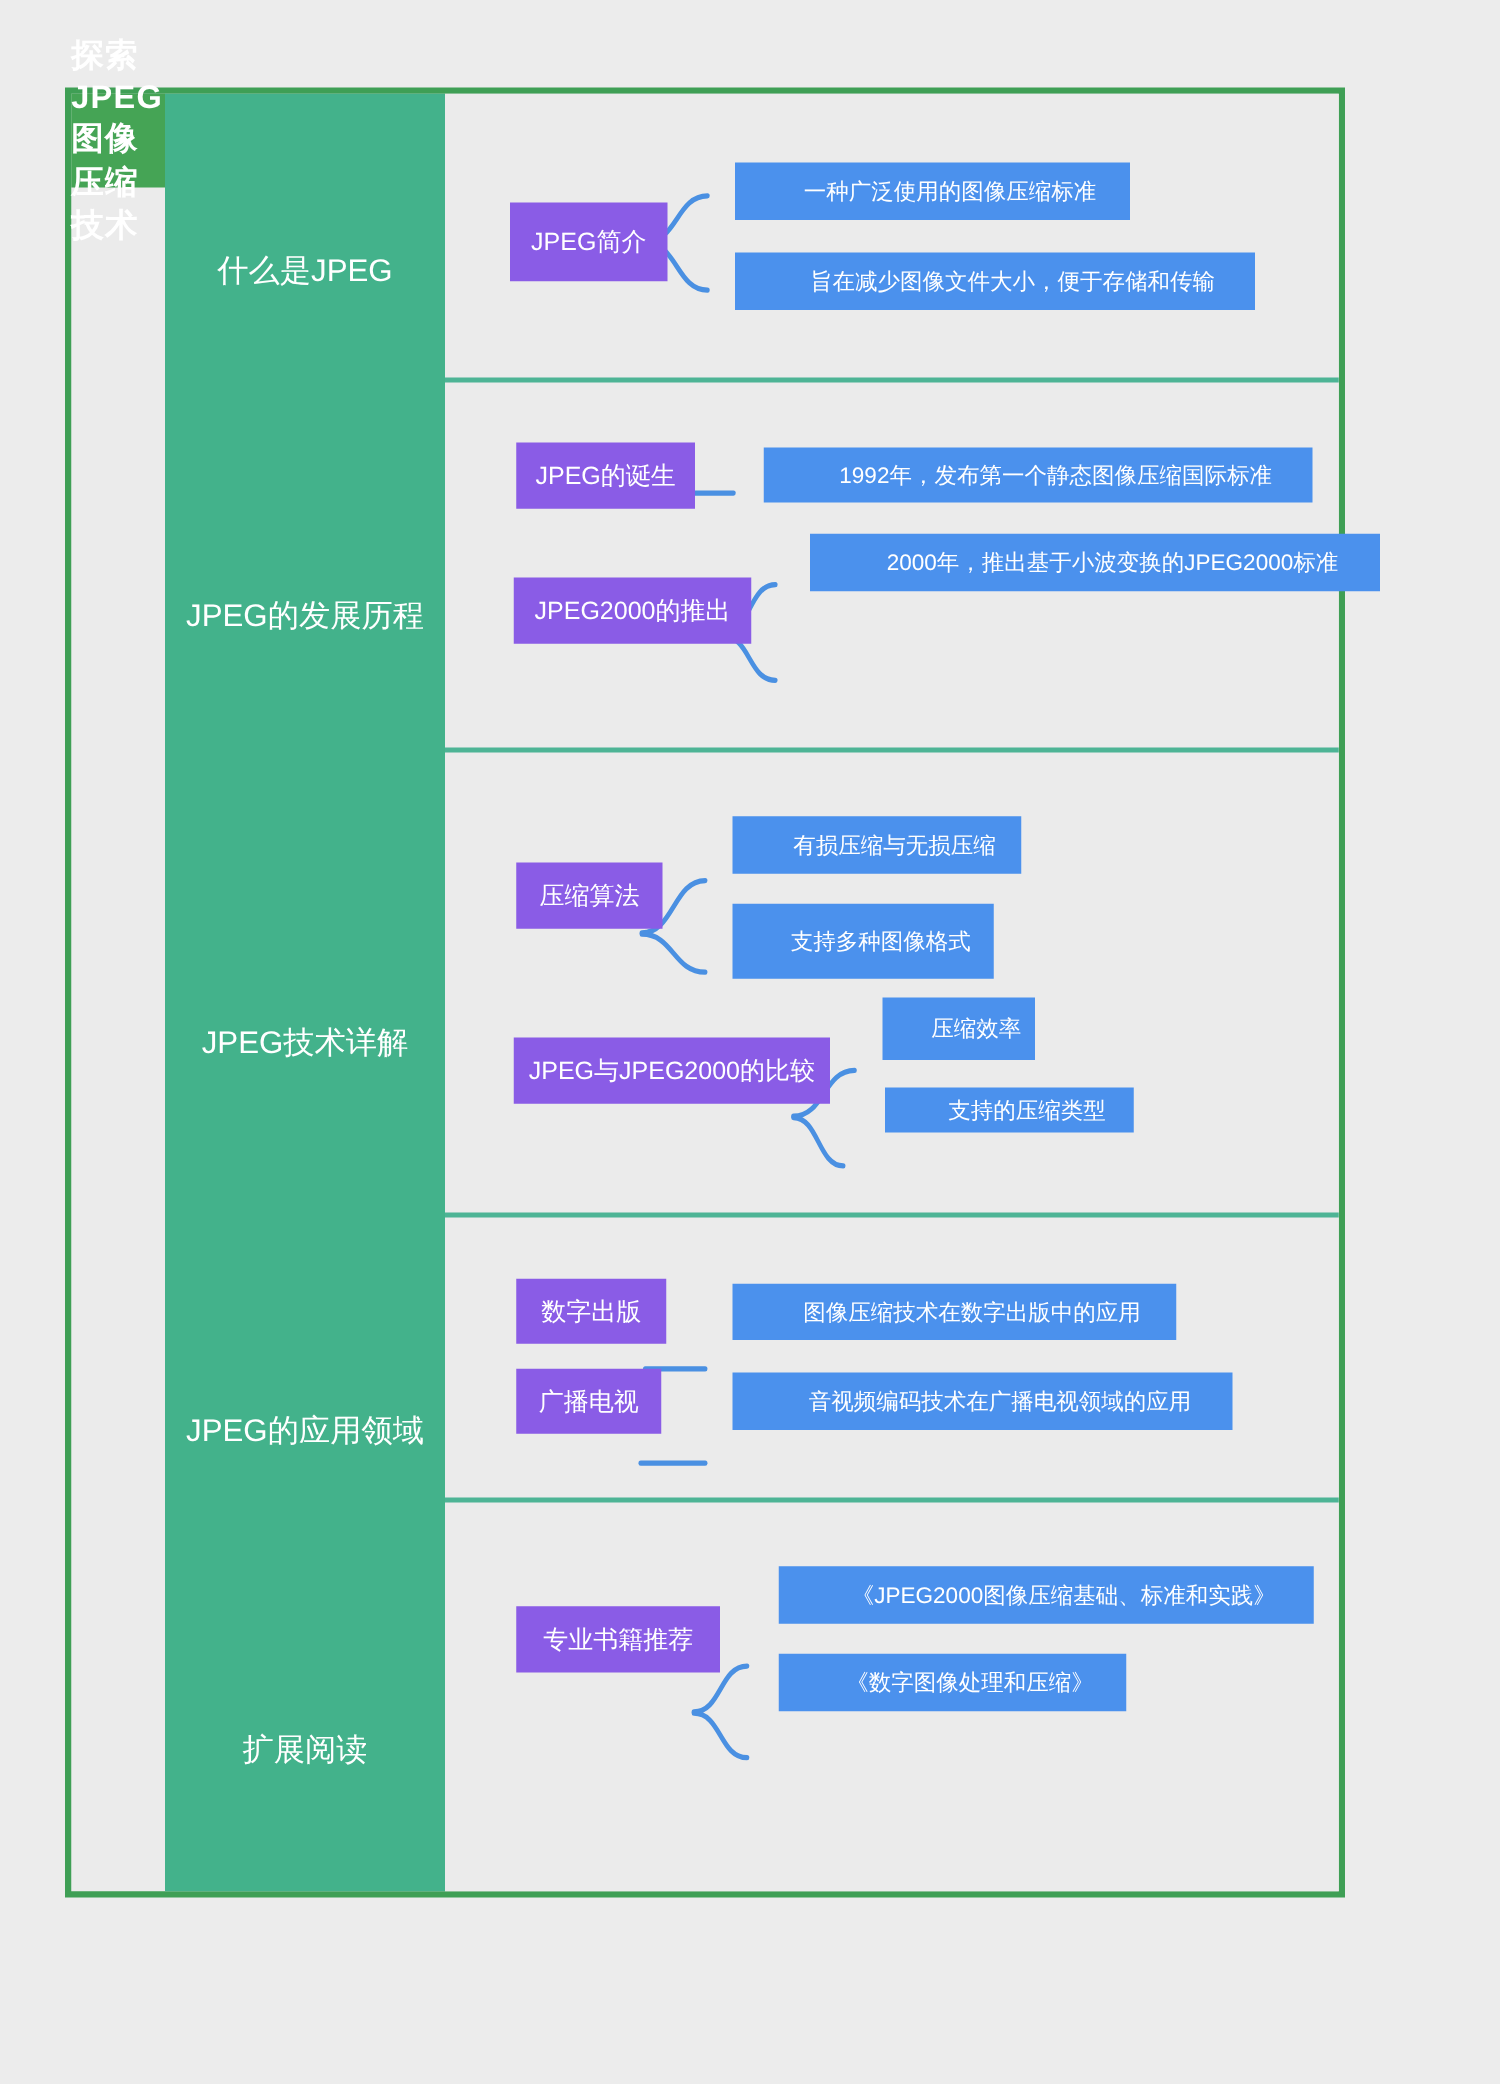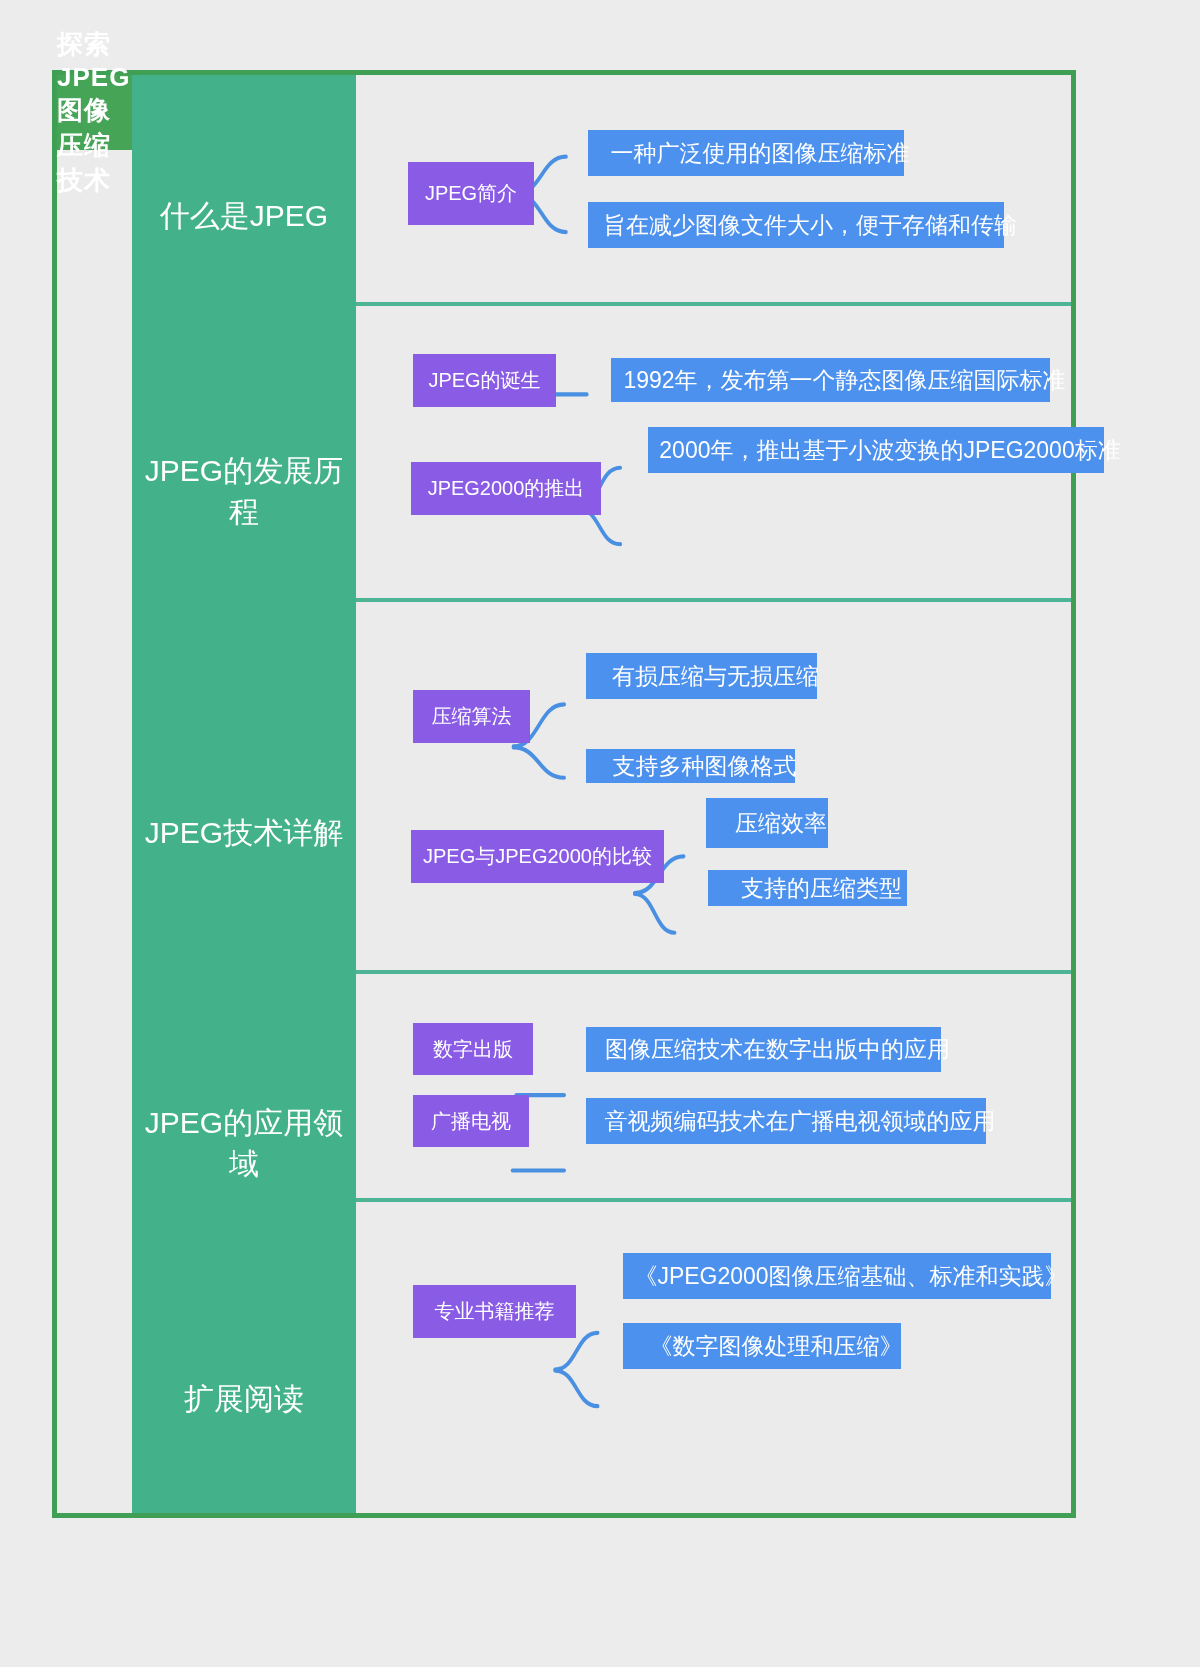--- a/index.html
+++ b/index.html
@@ -40,21 +40,21 @@
   .body{
     flex:1;display:flex;flex-direction:row;min-height:0;
   }
   .sidebar{
     flex:0 0 224px;width:224px;
     background:var(--sidebar-teal);
     display:flex;flex-direction:column;
   }
   .side-cell{
     display:flex;align-items:center;justify-content:center;
-    color:#ffffff;font-size:30px;text-align:center;padding:0 8px;margin-top:39px;
+    color:#ffffff;font-size:25px;text-align:center;padding:0 8px;margin-top:39px;
   }
   .content{
     position:relative;flex:1;background:var(--canvas-gray);
   }
   .divider{
     position:absolute;left:0;right:0;height:4px;
     background:var(--divider-teal);
   }
   svg.connectors{
     position:absolute;left:0;top:0;width:100%;height:100%;
@@ -63,21 +63,21 @@
   svg.connectors path{
     stroke:var(--connector-blue);stroke-width:4;fill:none;stroke-linecap:round;
   }
   .node{
     position:absolute;
     display:flex;align-items:center;justify-content:center;
     color:#ffffff;text-align:center;
     padding:0 12px;white-space:nowrap;
   }
   .node.purple{background:var(--node-purple);font-size:20px;}
-  .node.blue{background:var(--node-blue);font-size:23px;padding-left:40px;}
+  .node.blue{background:var(--node-blue);font-size:18px;padding-left:40px;}
 </style>
 </head>
 <body>
 
 <div class="frame">
 
   <div class="header">
     <div class="title">探索JPEG图像压缩技术</div>
   </div>
 
@@ -123,21 +123,21 @@
       <div class="node blue" style="left:232px;top:55px;width:316px;height:46px">一种广泛使用的图像压缩标准</div>
       <div class="node blue" style="left:232px;top:127px;width:416px;height:46px">旨在减少图像文件大小，便于存储和传输</div>
 
       <div class="node purple" style="left:57px;top:279px;width:143px;height:53px">JPEG的诞生</div>
       <div class="node blue" style="left:255px;top:283px;width:439px;height:44px">1992年，发布第一个静态图像压缩国际标准</div>
       <div class="node purple" style="left:55px;top:387px;width:190px;height:53px">JPEG2000的推出</div>
       <div class="node blue" style="left:292px;top:352px;width:456px;height:46px">2000年，推出基于小波变换的JPEG2000标准</div>
 
       <div class="node purple" style="left:57px;top:615px;width:117px;height:53px">压缩算法</div>
       <div class="node blue" style="left:230px;top:578px;width:231px;height:46px">有损压缩与无损压缩</div>
-      <div class="node blue" style="left:230px;top:674px;width:209px;height:34px">支持多种图像格式</div>
+      <div class="node blue" style="left:230px;top:648px;width:209px;height:60px">支持多种图像格式</div>
       <div class="node purple" style="left:55px;top:755px;width:253px;height:53px">JPEG与JPEG2000的比较</div>
       <div class="node blue" style="left:350px;top:723px;width:122px;height:50px">压缩效率</div>
       <div class="node blue" style="left:352px;top:795px;width:199px;height:36px">支持的压缩类型</div>
 
       <div class="node purple" style="left:57px;top:948px;width:120px;height:52px">数字出版</div>
       <div class="node blue" style="left:230px;top:952px;width:355px;height:45px">图像压缩技术在数字出版中的应用</div>
       <div class="node purple" style="left:57px;top:1020px;width:116px;height:52px">广播电视</div>
       <div class="node blue" style="left:230px;top:1023px;width:400px;height:46px">音视频编码技术在广播电视领域的应用</div>
 
       <div class="node purple" style="left:57px;top:1210px;width:163px;height:53px">专业书籍推荐</div>

